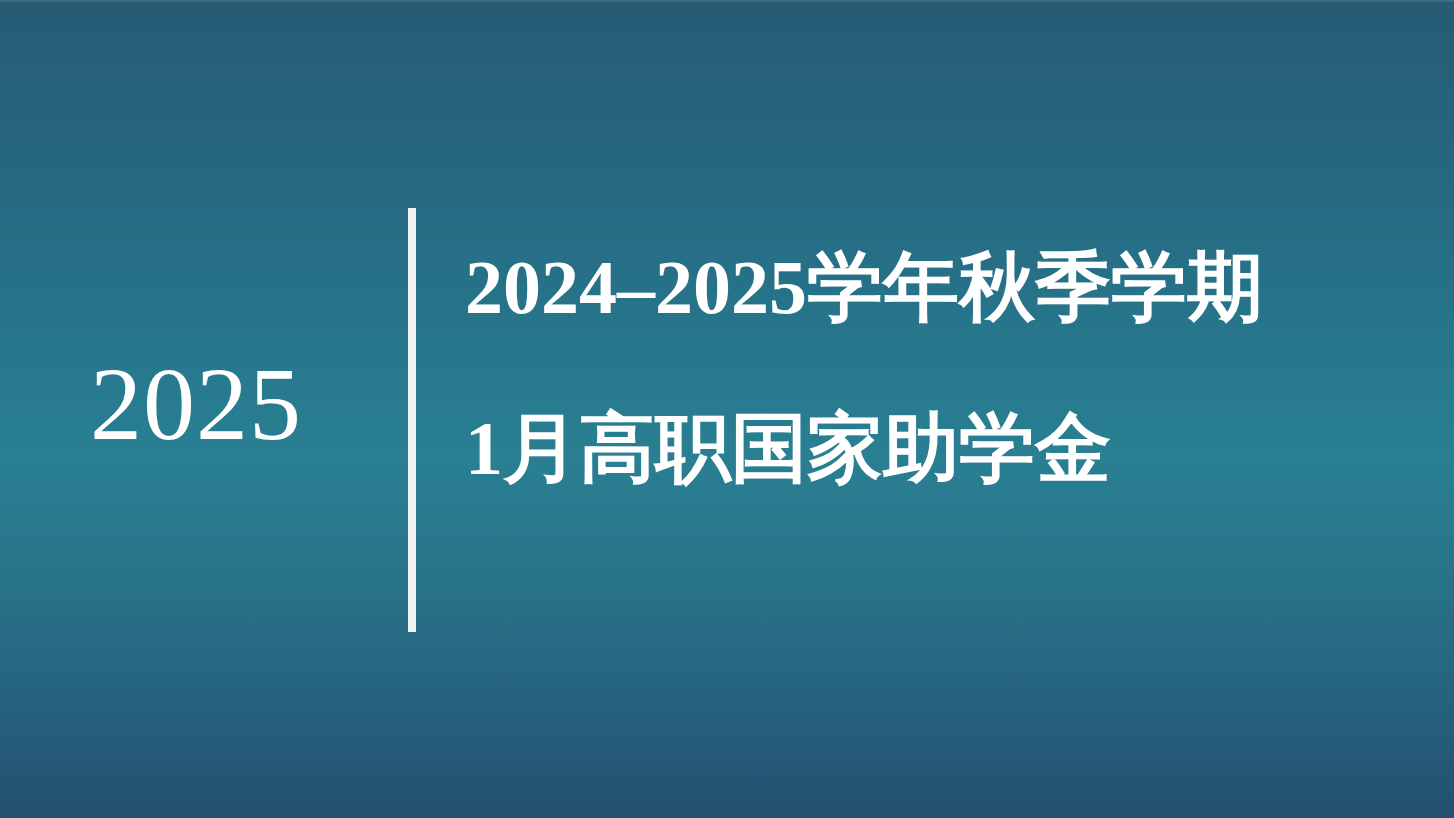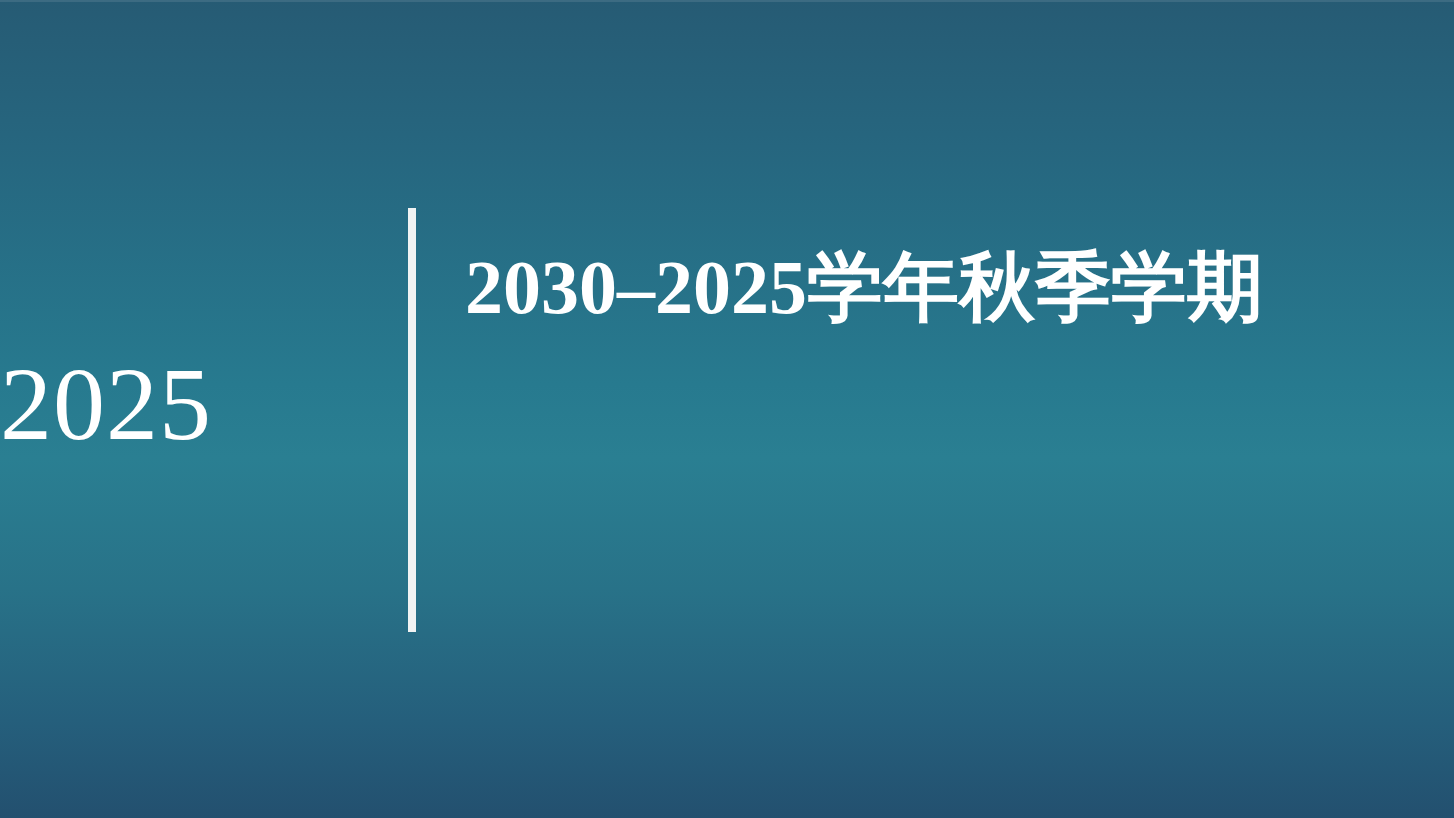--- a/index.html
+++ b/index.html
@@ -46,20 +46,21 @@
     width: 1454px;
     height: 818px;
   }
 
   
   #year {
     position: absolute;
     left: 0;
     top: 352px;
     width: 392px;
+    text-align: center;
     color: #ffffff;
     font-family: "Liberation Serif", "DejaVu Serif", serif;
     font-size: 104px;
     line-height: 104px;
     letter-spacing: 1px;
     font-weight: 400;
     white-space: nowrap;
   }
 
   
@@ -98,17 +99,18 @@
 
   <div id="top-hairline"></div>
 
   <div id="content">
 
     <div id="year">2025</div>
 
     <div id="divider"></div>
 
     <div id="title-block">
-      <div class="title-line">2030–2025学年秋季学期</div>
+      <div class="title-line">2024–2025学年秋季学期</div>
+      <div class="title-line">1月高职国家助学金</div>
     </div>
 
   </div>
 </div>
 
 </body></html>

